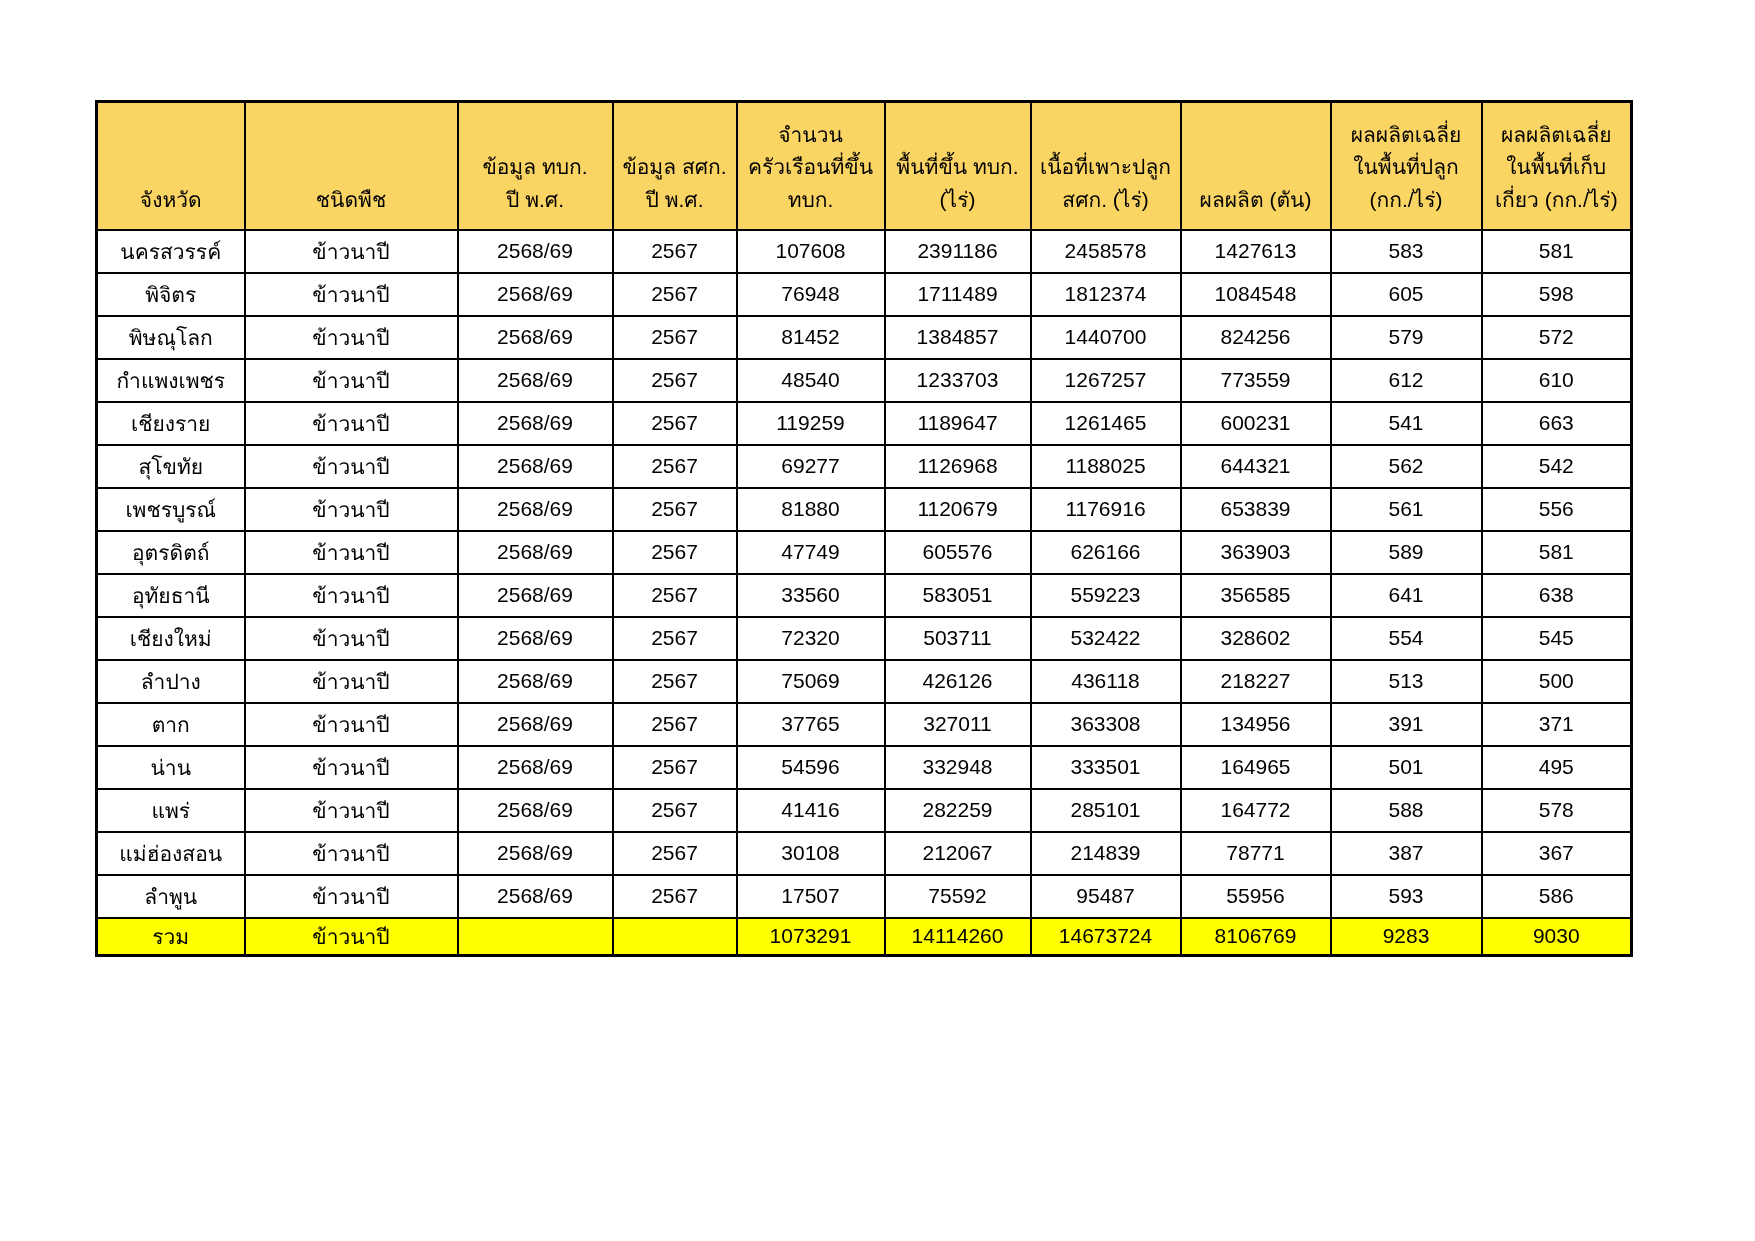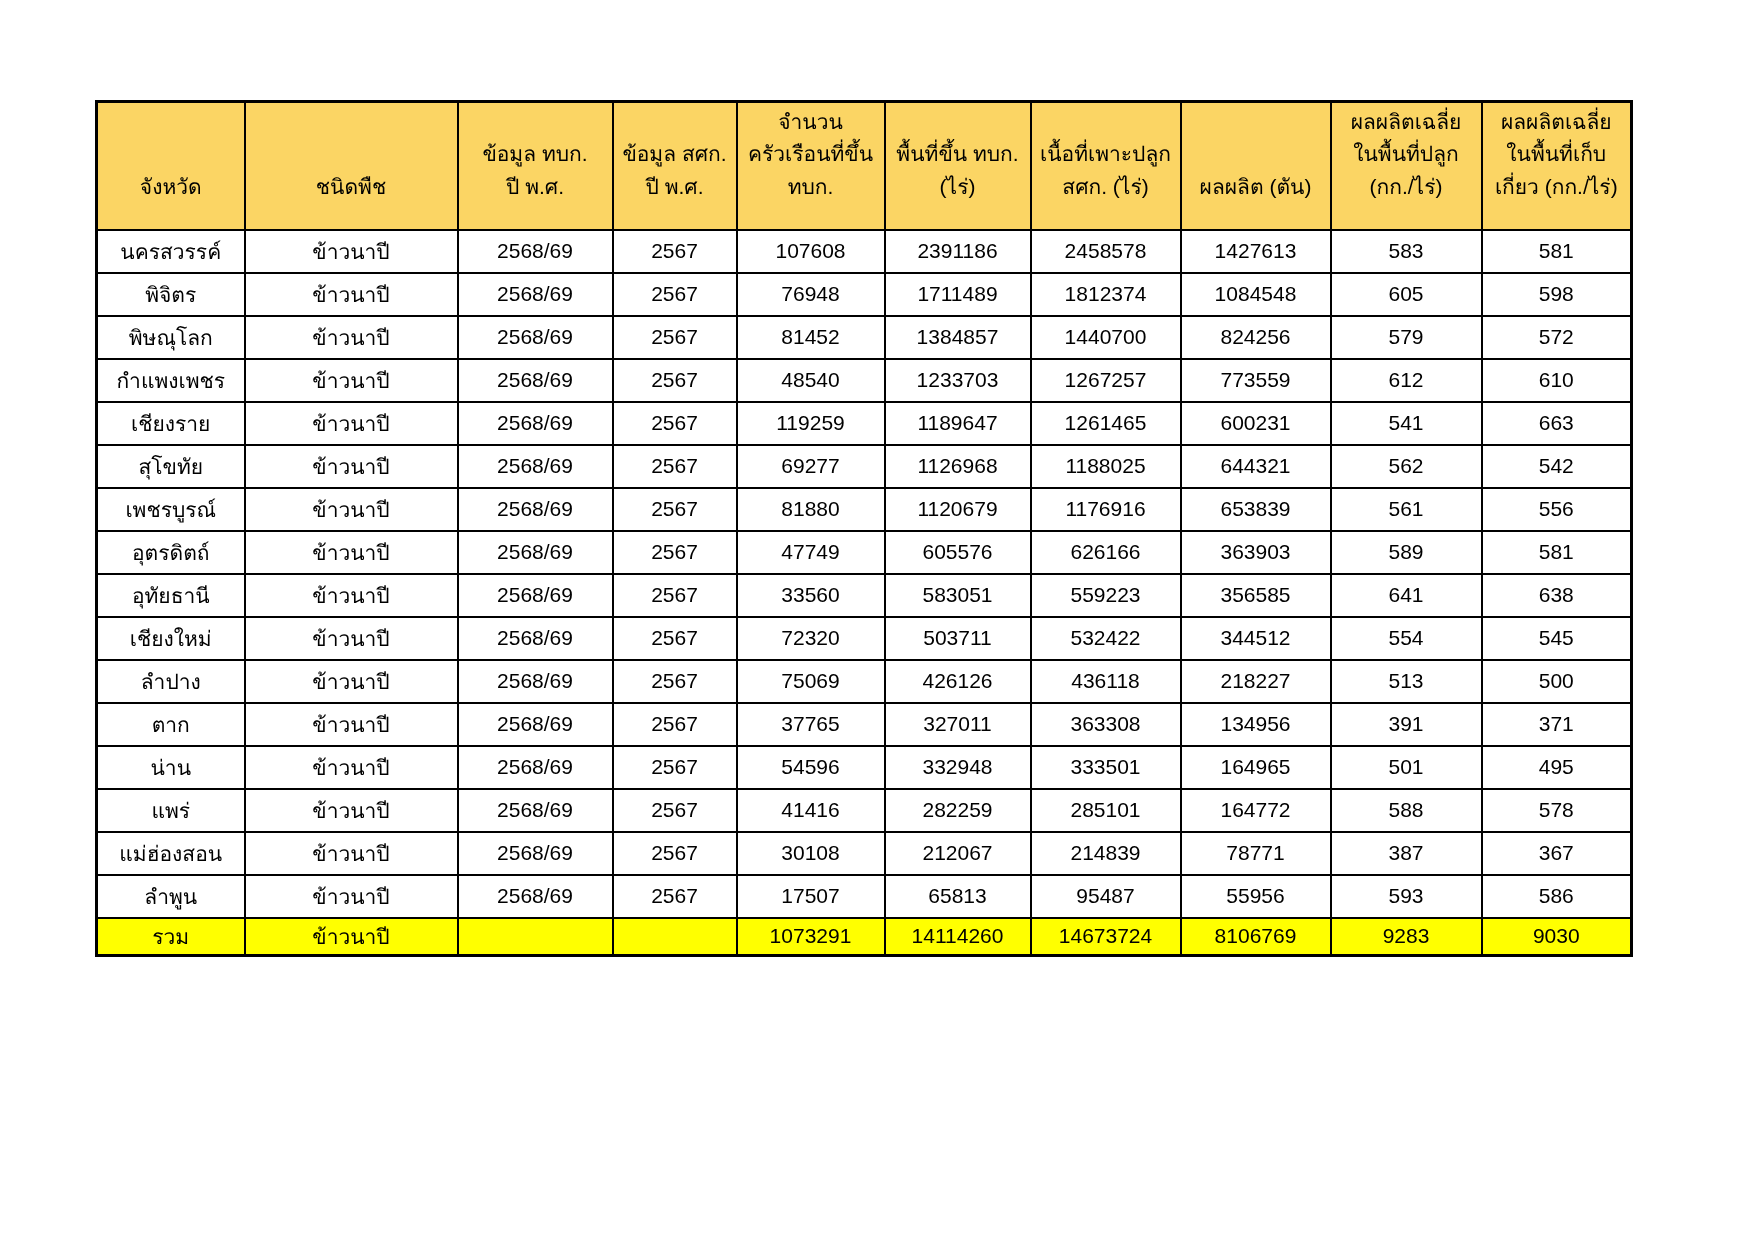--- a/index.html
+++ b/index.html
@@ -25,21 +25,21 @@
   .crop-table th, .crop-table td {
     border: 2px solid var(--border, #000);
     text-align: center;
     color: #000;
     overflow: hidden;
   }
   .crop-table thead th {
     background: var(--header-bg, #FBD564);
     height: 128px;
     vertical-align: bottom;
-    padding: 0 4px 25px 4px;
+    padding: 0 4px 12px 4px;
     font-weight: normal;
     font-size: 21px;
     line-height: 1.55;
     white-space: pre-line;
   }
   .crop-table tbody td {
     height: 43px;
     font-size: 21px;
     vertical-align: middle;
     background: #ffffff;
@@ -201,21 +201,21 @@
           <td>638</td>
         </tr>
         <tr>
           <td>เชียงใหม่</td>
           <td>ข้าวนาปี</td>
           <td>2568/69</td>
           <td>2567</td>
           <td>72320</td>
           <td>503711</td>
           <td>532422</td>
-          <td>344512</td>
+          <td>328602</td>
           <td>554</td>
           <td>545</td>
         </tr>
         <tr>
           <td>ลำปาง</td>
           <td>ข้าวนาปี</td>
           <td>2568/69</td>
           <td>2567</td>
           <td>75069</td>
           <td>426126</td>
@@ -271,21 +271,21 @@
           <td>78771</td>
           <td>387</td>
           <td>367</td>
         </tr>
         <tr>
           <td>ลำพูน</td>
           <td>ข้าวนาปี</td>
           <td>2568/69</td>
           <td>2567</td>
           <td>17507</td>
-          <td>65813</td>
+          <td>75592</td>
           <td>95487</td>
           <td>55956</td>
           <td>593</td>
           <td>586</td>
         </tr>
       </tbody>
     <tbody>
       <tr class="total">
         <td>รวม</td>
         <td>ข้าวนาปี</td>

